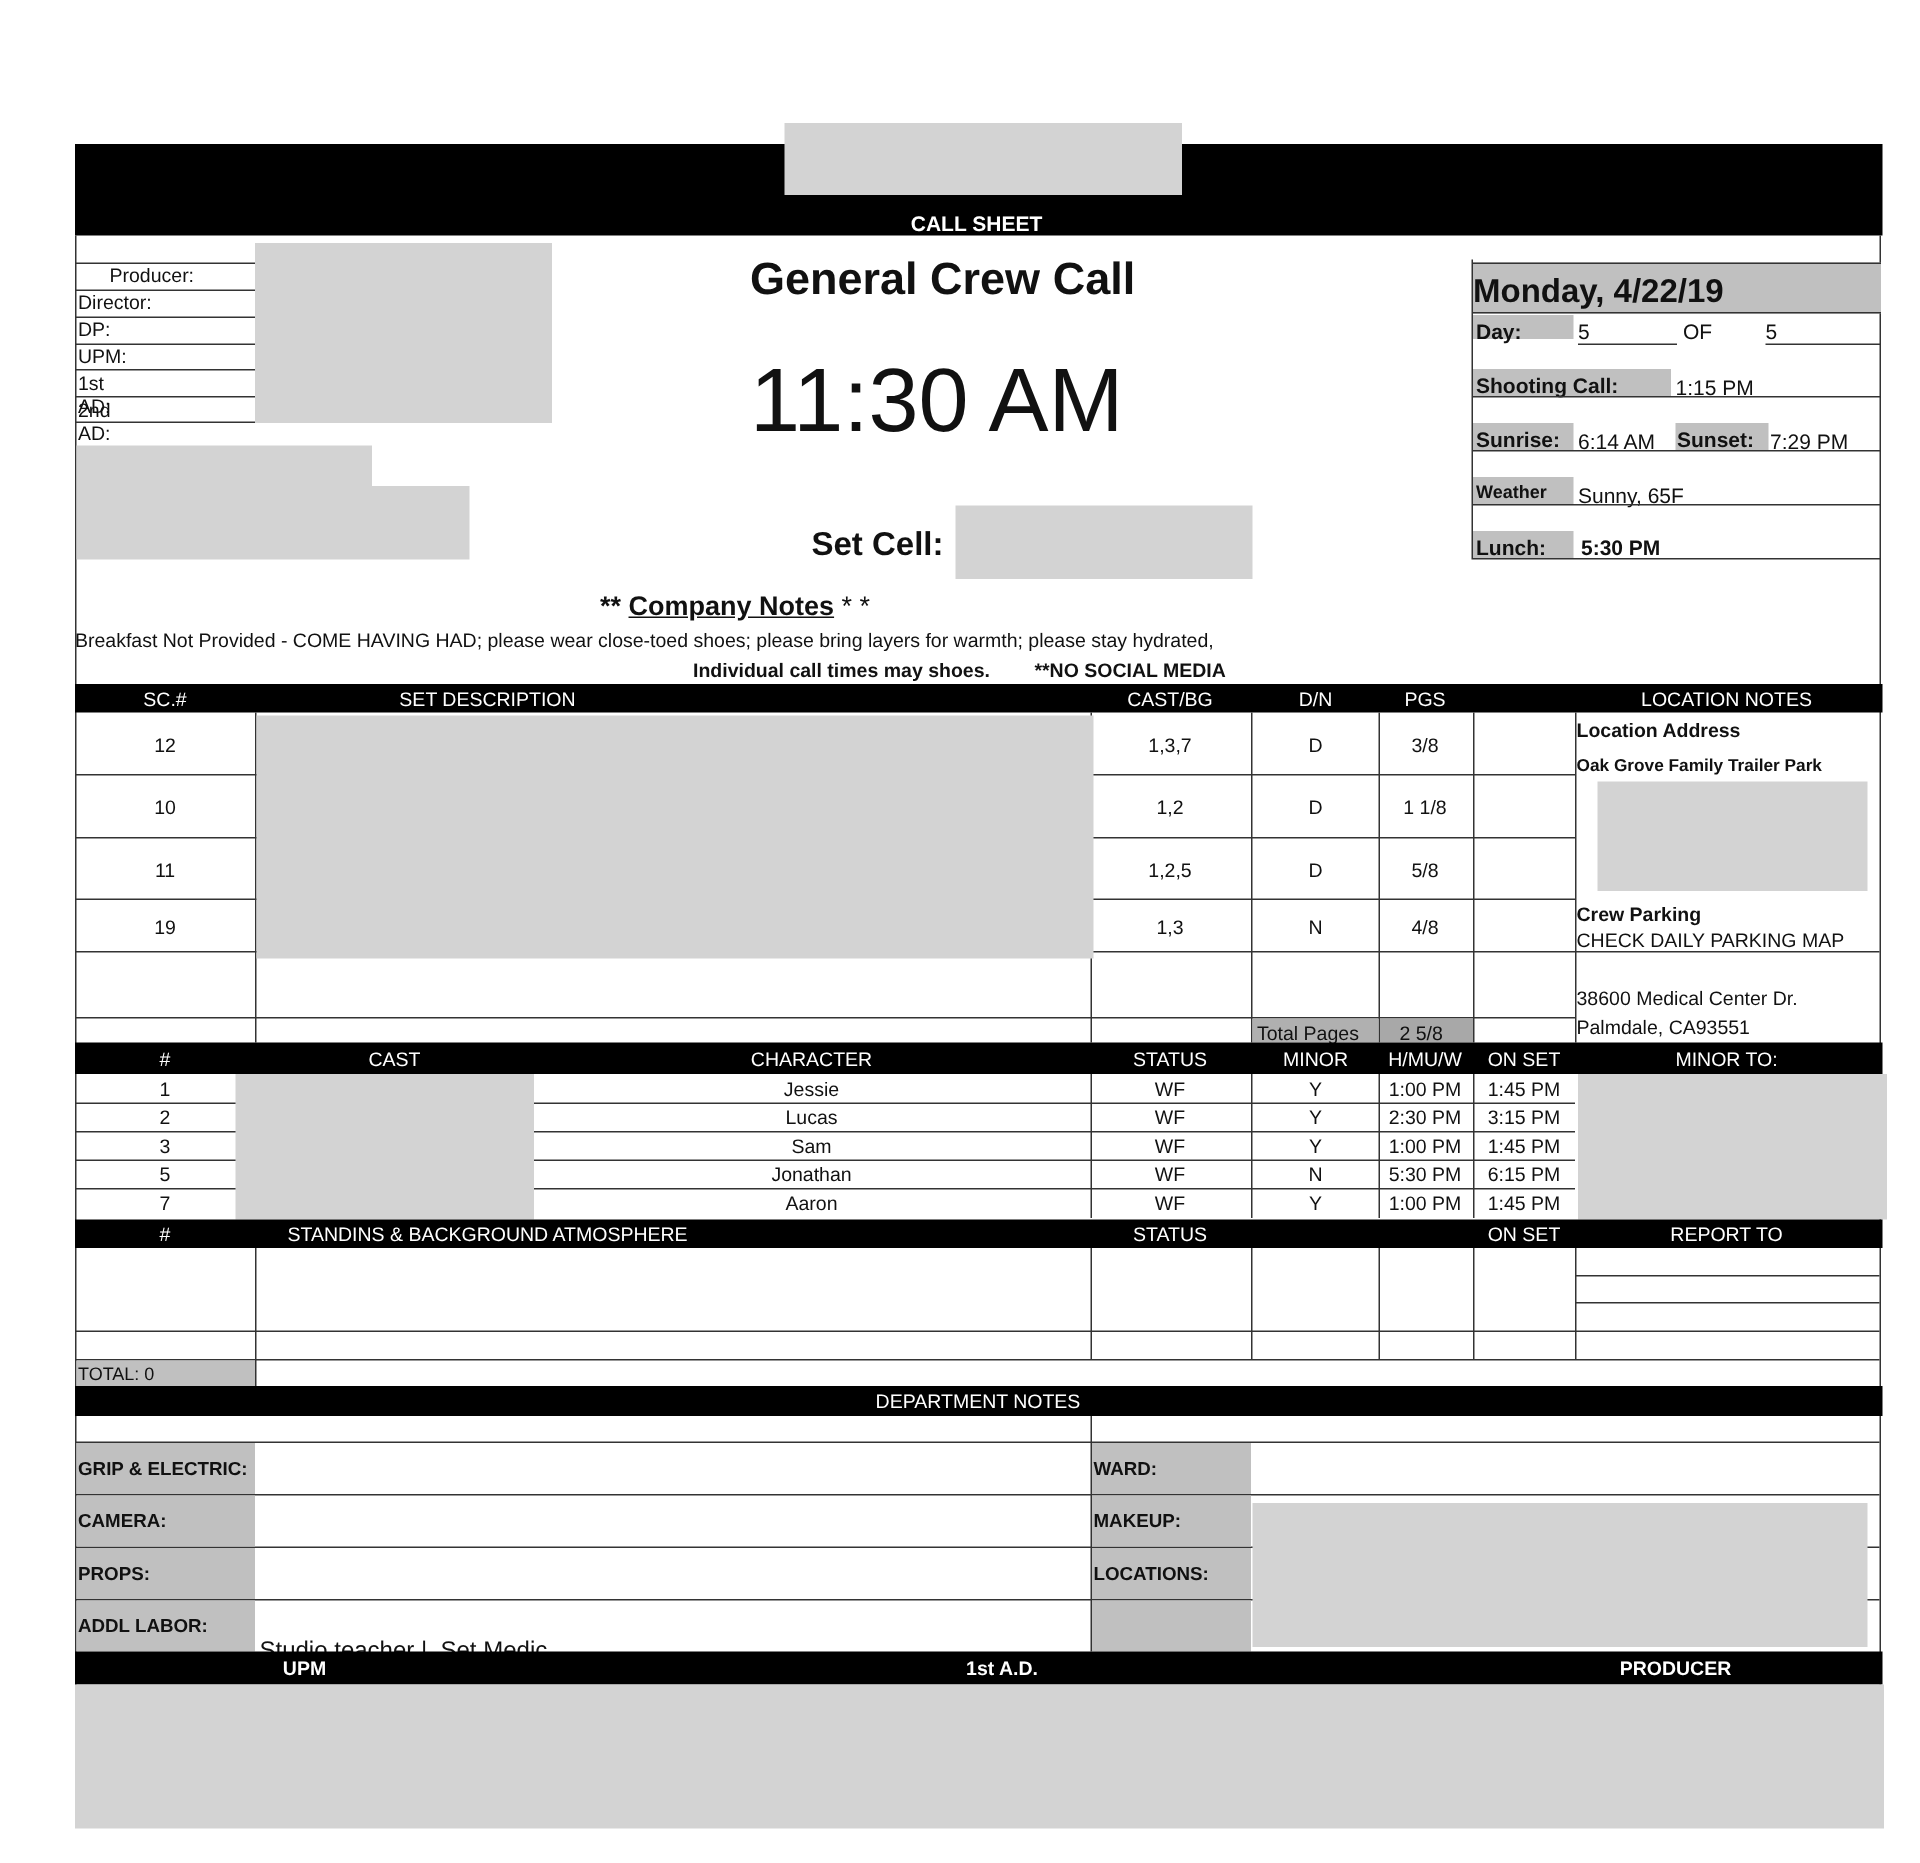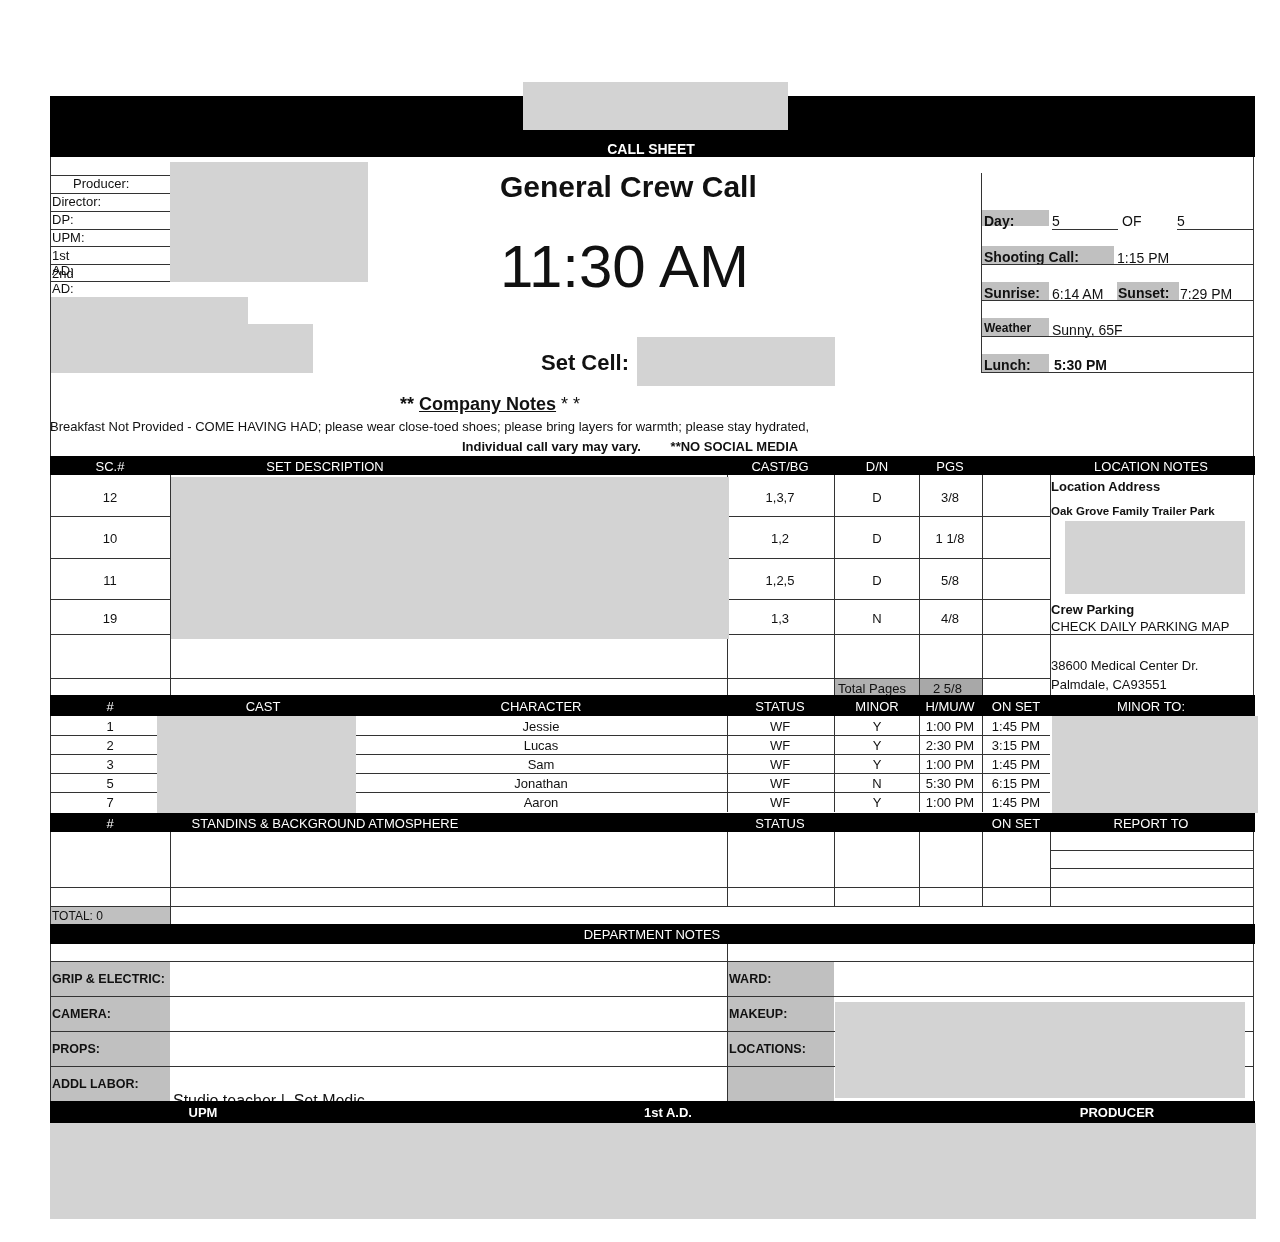--- a/index.html
+++ b/index.html
@@ -45,20 +45,21 @@
 <div class="abs redact" style="left:170px;top:162px;width:198px;height:120px;"></div>
 <div class="abs redact" style="left:51px;top:297px;width:197px;height:76px;"></div>
 <div class="abs redact" style="left:248px;top:324px;width:65px;height:49px;"></div>
 
 <div class="abs c bold" style="left:500px;top:170px;width:337px;font-size:30px;">General Crew Call</div>
 <div class="abs c" style="left:500px;top:232px;width:337px;font-size:60px;">11:30 AM</div>
 <div class="abs bold" style="left:541px;top:350px;font-size:22px;">Set Cell:</div>
 <div class="abs redact" style="left:637px;top:337px;width:198px;height:49px;"></div>
 
 <div class="abs" style="left:981px;top:173px;width:272px;height:200px;border-left:1px solid #333;">
+  <div class="abs gray c bold" style="left:0;top:2px;width:272px;height:34px;line-height:36px;font-size:22px;border-top:1px solid #333;border-bottom:1px solid #333;">Monday, 4/22/19</div>
   <div class="abs gray" style="left:0;top:37px;width:67px;height:16px;"></div>
   <div class="abs bold" style="left:2px;top:40px;font-size:14px;">Day:</div>
   <div class="abs c" style="left:70px;top:40px;width:66px;font-size:14px;border-bottom:1px solid #333;">5</div>
   <div class="abs c" style="left:140px;top:40px;width:50px;font-size:14px;">OF</div>
   <div class="abs c" style="left:195px;top:40px;width:77px;font-size:14px;border-bottom:1px solid #333;">5</div>
 
   <div class="abs gray" style="left:0;top:73px;width:132px;height:18px;"></div>
   <div class="abs bold" style="left:2px;top:76px;font-size:14px;">Shooting Call:</div>
   <div class="abs" style="left:135px;top:77px;font-size:14px;">1:15 PM</div>
   <div class="hl" style="left:0;top:91px;width:272px;"></div>
@@ -80,21 +81,21 @@
   <div class="abs bold" style="left:2px;top:184px;font-size:14px;">Lunch:</div>
   <div class="abs bold" style="left:72px;top:184px;font-size:14px;">5:30 PM</div>
   <div class="hl" style="left:0;top:199px;width:272px;"></div>
 </div>
 
 <div class="abs c" style="left:400px;top:394px;width:500px;font-size:18px;font-weight:bold;">
   <span>** </span><span style="text-decoration:underline;">Company Notes</span><span style="font-weight:normal;"> * *</span>
 </div>
 <div class="abs c" style="left:50px;top:419px;width:1203px;font-size:13px;">Breakfast Not Provided - COME HAVING HAD; please wear close-toed shoes; please bring layers for warmth; please stay hydrated,</div>
 <div class="abs" style="left:462px;top:439px;font-size:13px;font-weight:bold;white-space:nowrap;">
-  <span>Individual call vary may vary.</span>
+  <span>Individual call times may shoes.</span>
   <span style="margin-left:26px;">**NO SOCIAL MEDIA</span>
 </div>
 
 <div class="abs bar" style="left:50px;top:456px;width:1205px;height:19px;">
   <span style="left:60px;">SC.#</span>
   <span style="left:275px;">SET DESCRIPTION</span>
   <span style="left:730px;">CAST/BG</span>
   <span style="left:827px;">D/N</span>
   <span style="left:900px;">PGS</span>
   <span style="left:1101px;">LOCATION NOTES</span>

